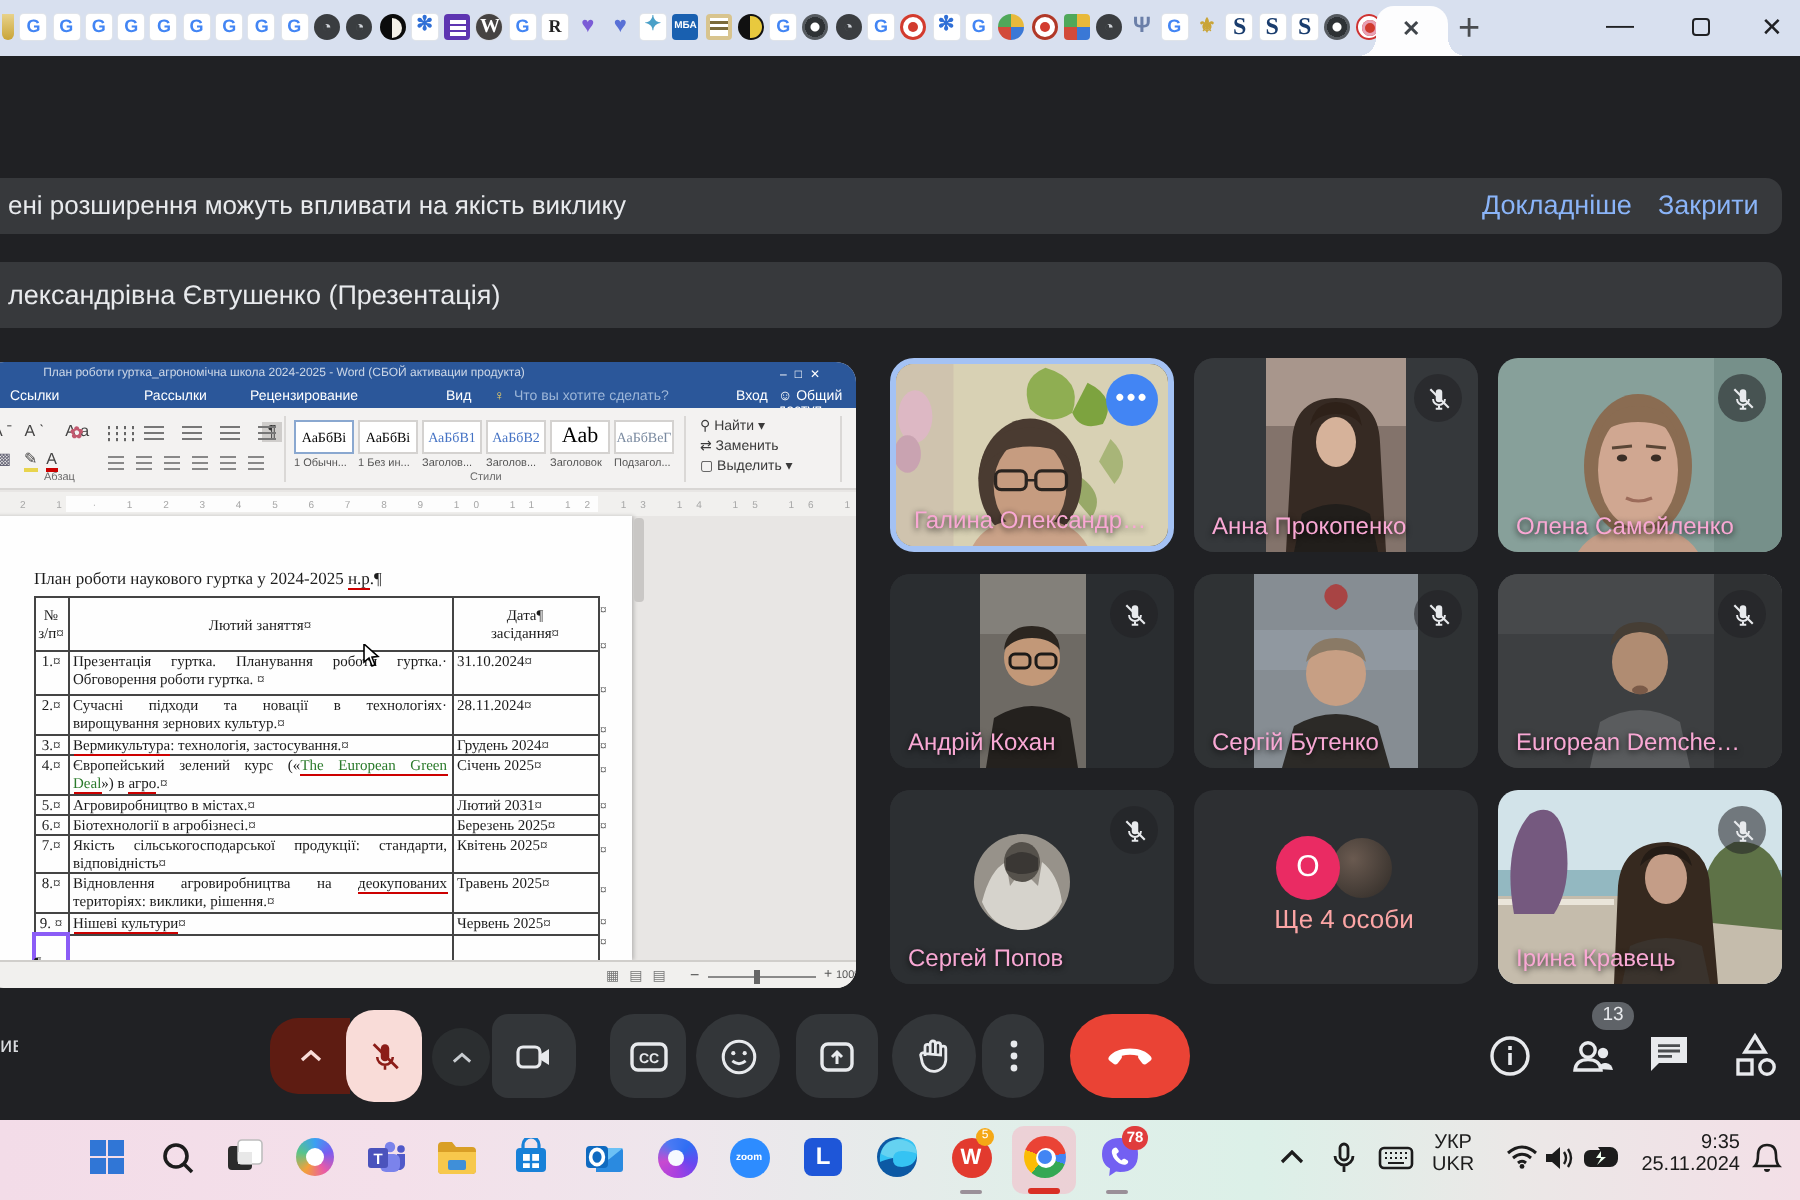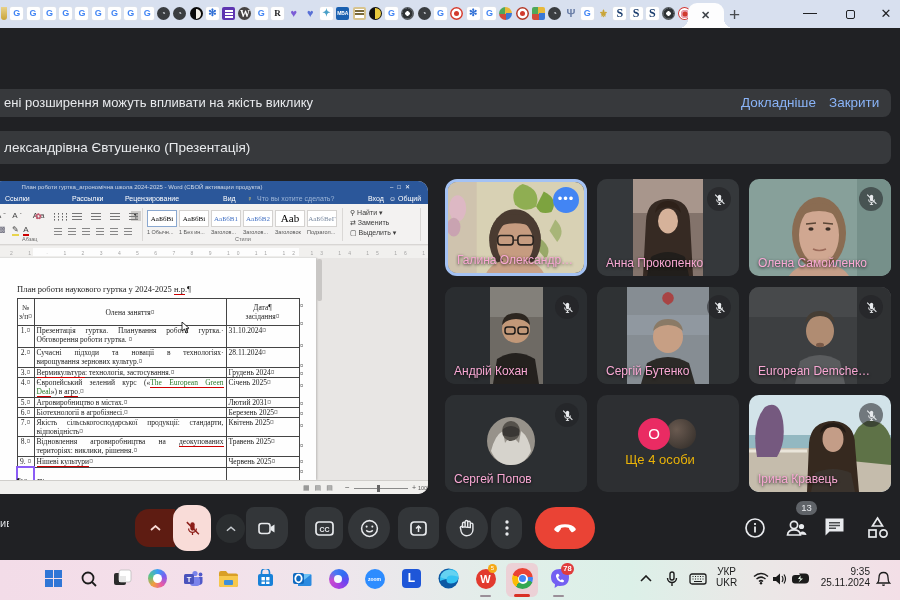--- a/index.html
+++ b/index.html
@@ -181,21 +181,21 @@
 
   <div class="abs" style="left:0;top:77px;width:436px;height:222px;background:#e8e6e4">
     <div class="abs" style="left:0;top:0;width:324px;height:222px;background:#fefefe;box-shadow:1px 0 2px rgba(0,0,0,.2)"></div>
     <div class="abs" style="left:325px;top:1px;width:5px;height:42px;background:#c9c7c5;border-radius:2px"></div>
     <div id="doc" class="abs" style="left:0;top:0;width:324px;height:222px;font-family:'Liberation Serif',serif;color:#1c1c1c">
       <div class="abs" style="left:25px;top:26px;font-size:8.5px;white-space:nowrap">План роботи наукового гуртка у 2024-2025 <span style="border-bottom:1px solid #c00">н.р</span>.¶</div>
       <table style="position:absolute;left:24px;top:40px;width:282px;border-collapse:collapse;font-size:7.5px;line-height:9px;table-layout:fixed" cellspacing="0">
         <tbody>
               <tr style="height:27px">
           <td style="border:1px solid #444;width:17px;text-align:center;padding:0">№<br>з/п¤</td>
-          <td style="border:1px solid #444;width:192px;text-align:center;padding:0">Олена заняття¤</td>
+          <td style="border:1px solid #444;width:192px;text-align:center;padding:0">Лютий заняття¤</td>
           <td style="border:1px solid #444;width:73px;text-align:center;padding:0">Дата¶<br>засідання¤</td>
         </tr>
         <tr style="height:22px">
           <td style="border:1px solid #444;text-align:center;vertical-align:top;padding:0">1.¤</td>
           <td style="border:1px solid #444;padding:0 2px;vertical-align:top;text-align:justify"><div style="text-align:justify;text-align-last:justify">Презентація гуртка. Планування роботи гуртка.·</div>Обговорення роботи гуртка. ¤</td>
           <td style="border:1px solid #444;padding:0 2px;vertical-align:top">31.10.2024¤</td>
         </tr>
         <tr style="height:20px">
           <td style="border:1px solid #444;text-align:center;vertical-align:top;padding:0">2.¤</td>
           <td style="border:1px solid #444;padding:0 2px;vertical-align:top;text-align:justify"><div style="text-align:justify;text-align-last:justify">Сучасні підходи та новації в технологіях·</div>вирощування зернових культур.¤</td>
@@ -415,21 +415,21 @@
             <path d="M17.5 12a5.5 5.5 0 0 1-11 0 M12 17.5V21 M9 21h6" stroke="#e8eaed" stroke-width="1.8" fill="none"></path>
             <path d="M4 3 L21 20" stroke="#e8eaed" stroke-width="2"></path>
           </svg>
         </div>
   <div class="tname">Сергей Попов</div>
 </div>
 
 <div class="tile" style="left:597px;top:395px">
   <div class="abs" style="left:69px;top:24px;width:30px;height:30px;border-radius:50%;background:radial-gradient(circle at 35% 35%,#6a5a50,#2e2a26)"></div>
   <div class="abs" style="left:41px;top:23px;width:32px;height:32px;border-radius:50%;background:#ea2b63;color:#fff;text-align:center;font-size:15px;line-height:32px">O</div>
-  <div class="abs" style="left:0;top:57px;width:126px;text-align:center;color:#eab308;font-size:13px">Ще 4 особи</div>
+  <div class="abs" style="left:12px;top:57px;width:126px;text-align:center;color:#fca5a5;font-size:13px">Ще 4 особи</div>
 </div>
 
 <div class="tile" style="left:749px;top:395px">
   <svg width="142" height="97" style="position:absolute;left:0;top:0">
     <rect width="142" height="97" fill="#d2e3e9"></rect>
     <rect x="0" y="40" width="142" height="16" fill="#93b8c1"></rect>
     <rect x="0" y="53" width="142" height="44" fill="#c5bcac"></rect>
     <path d="M0 56 L58 56 M100 58 L142 58" stroke="#eae5da" stroke-width="3"></path>
     <path d="M8 62 Q2 28 16 12 Q30 4 34 26 Q37 48 28 62z" fill="#75597f"></path>
     <path d="M102 66 Q100 34 118 26 Q136 24 142 44 L142 70z" fill="#5e7247"></path>

